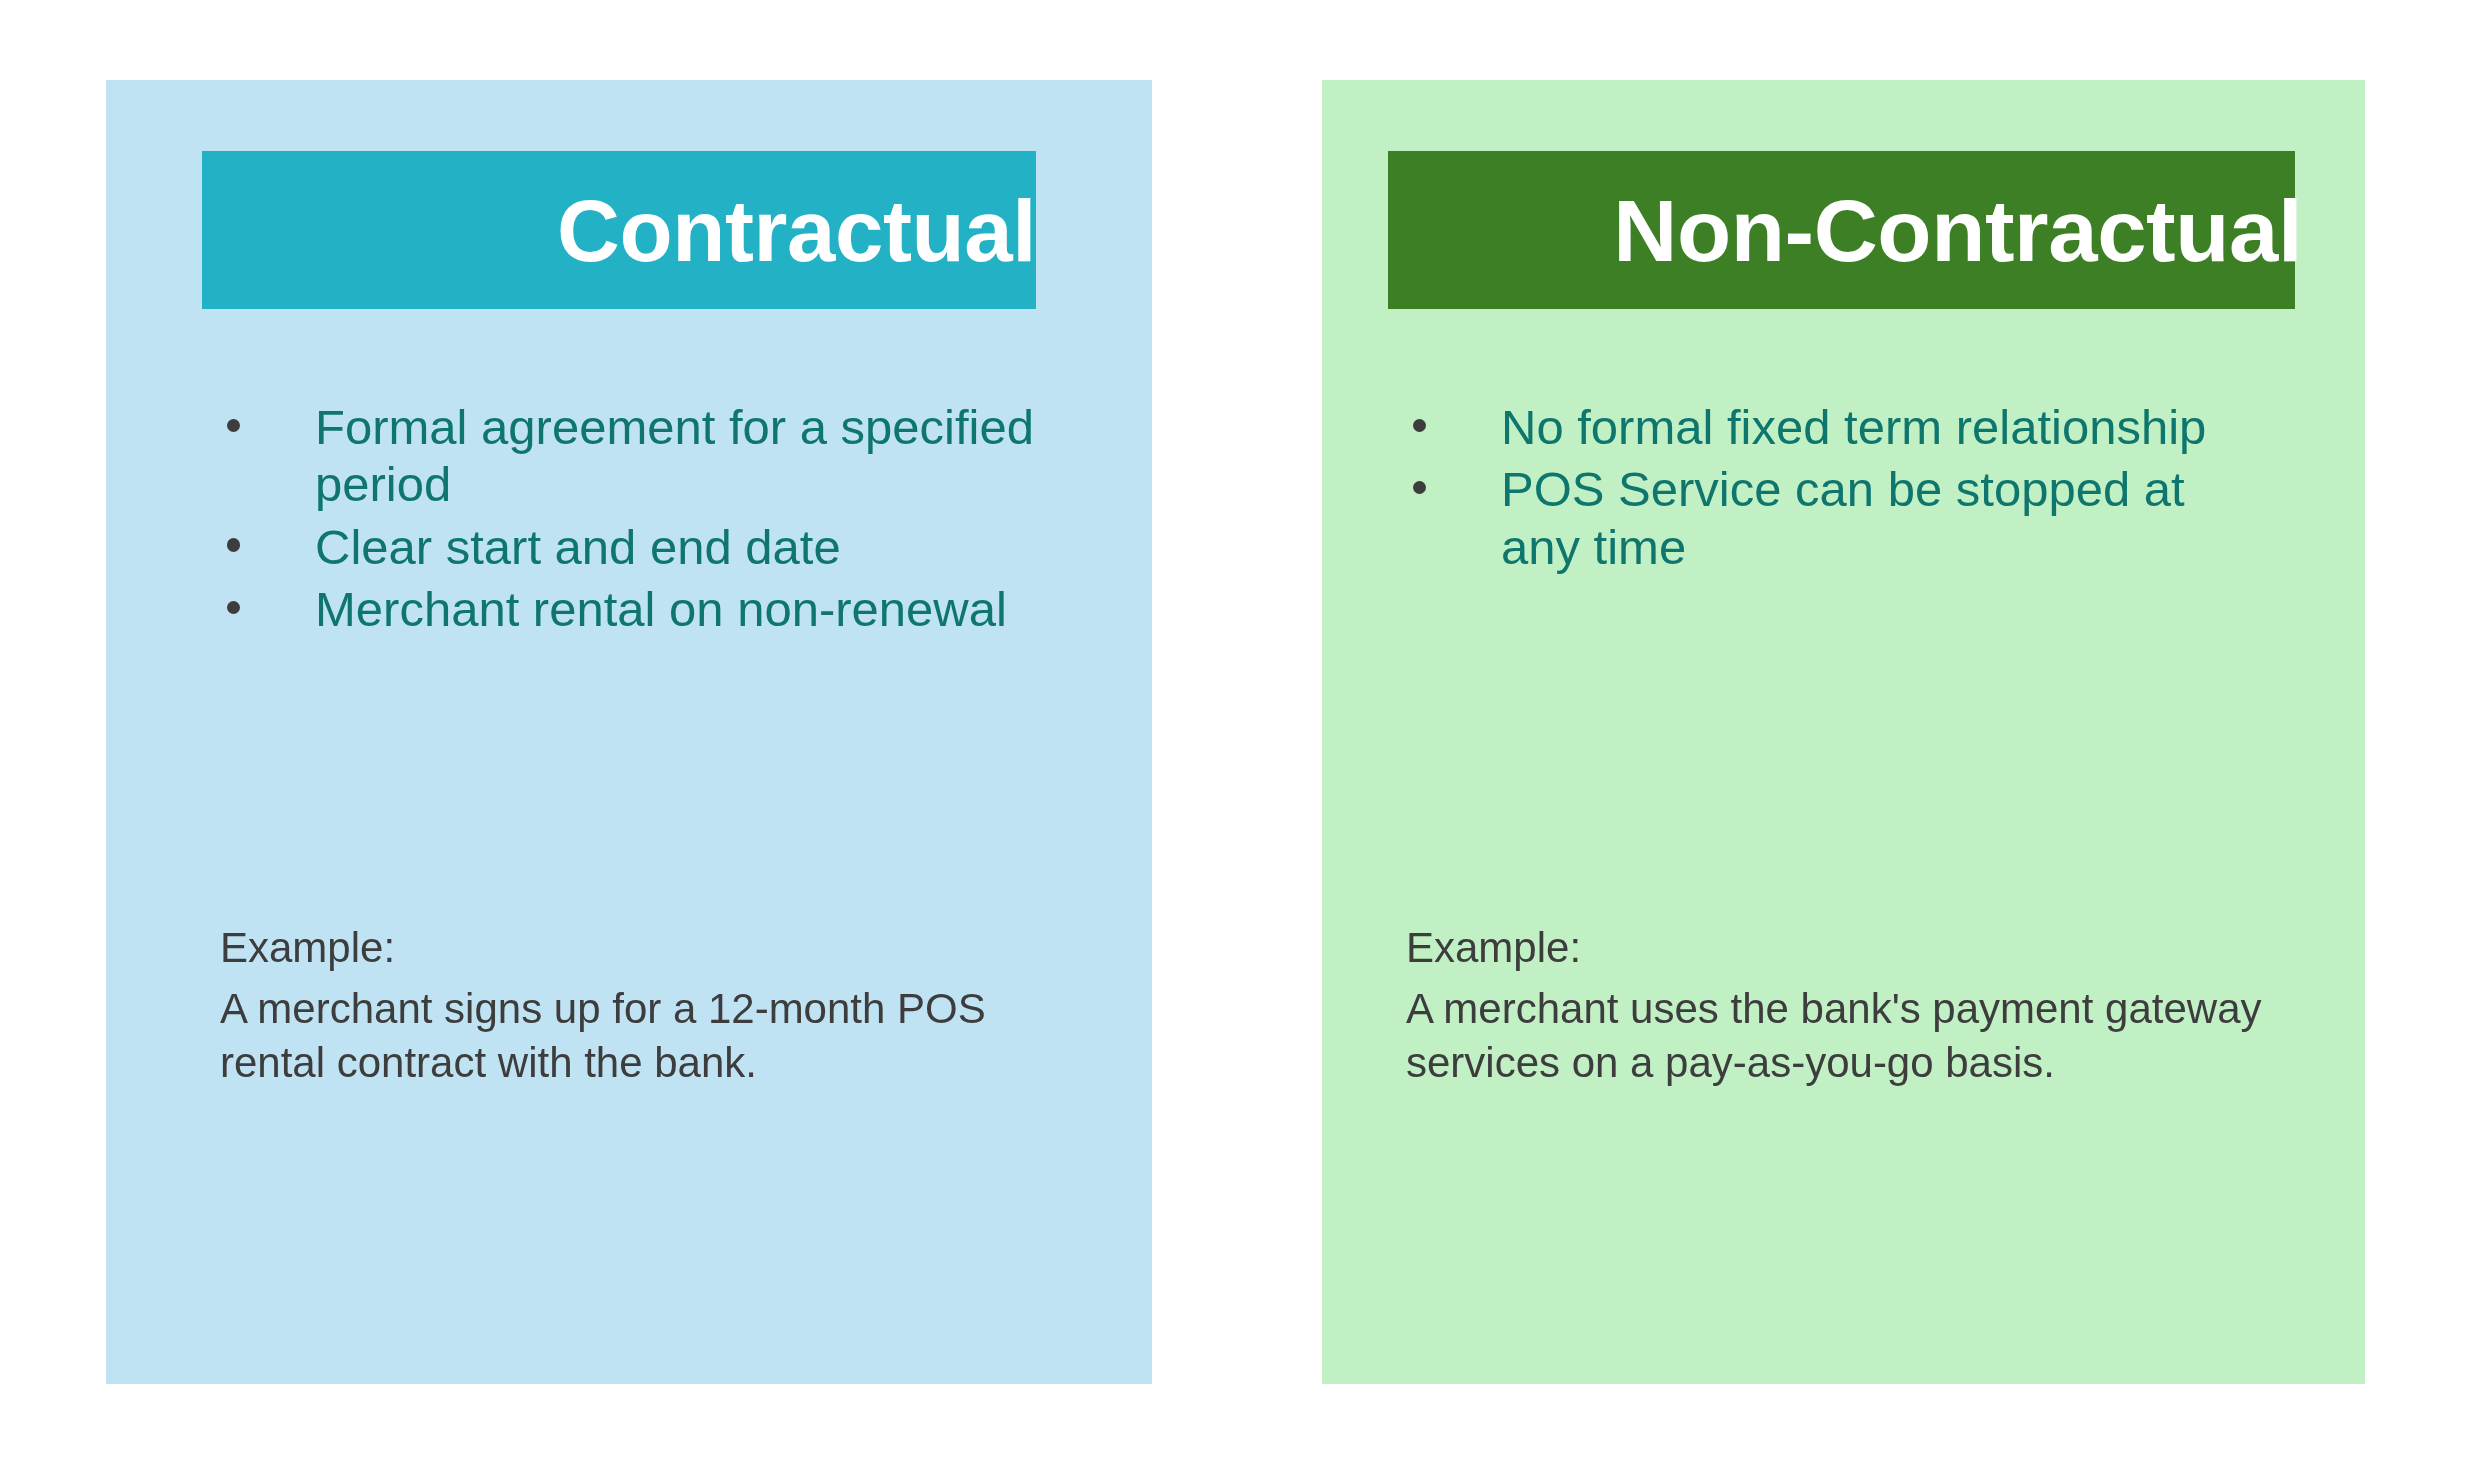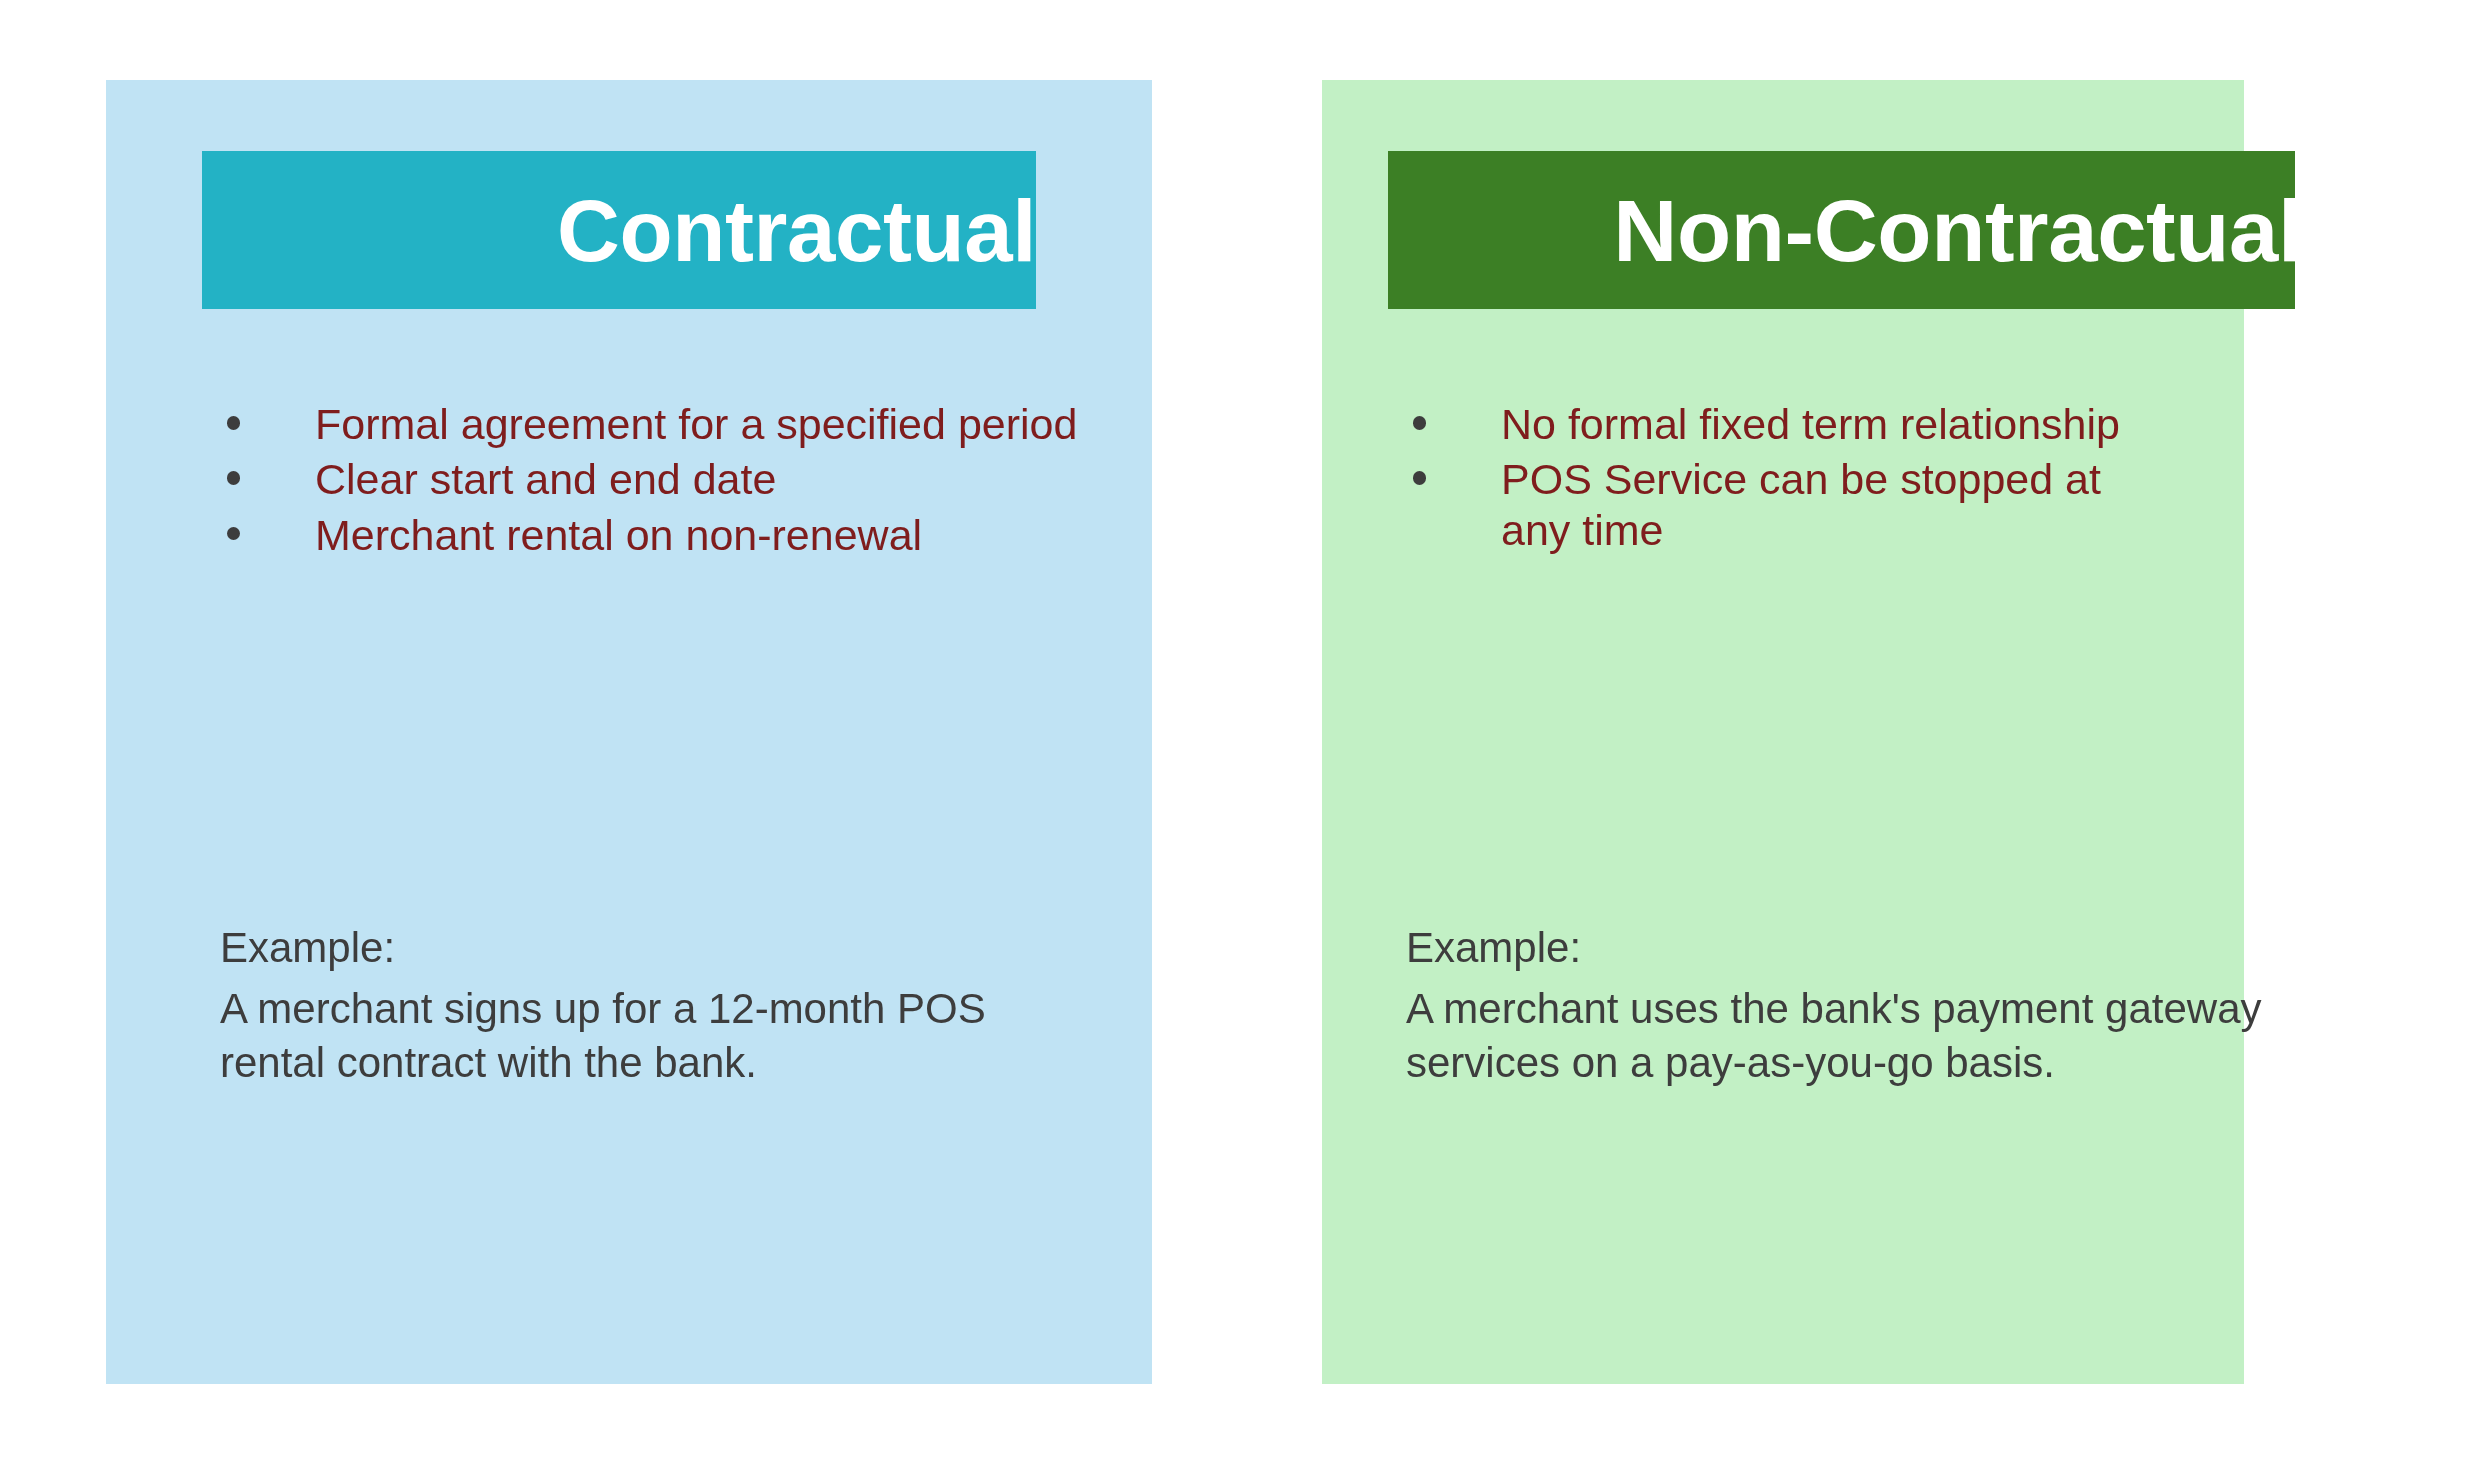--- a/index.html
+++ b/index.html
@@ -23,21 +23,21 @@
   }
 
   #card-contractual {
     left: 106px;
     width: 1046px;
     background: #C0E3F4;
   }
 
   #card-noncontractual {
     left: 1322px;
-    width: 922px;
+    width: 1043px;
     background: #C2F0C5;
   }
 
   .header-banner {
     position: absolute;
     top: 71px;
     display: flex;
     align-items: center;
     justify-content: flex-end;
     height: 158px;
@@ -85,23 +85,23 @@
   .bullet-list {
     list-style: none;
     margin: 0;
     padding: 0;
   }
 
   .bullet-item {
     position: relative;
     padding-left: 95px;
     margin-bottom: 5px;
-    font-size: 43px;
+    font-size: 49px;
     line-height: 1.17;
-    color: #7f1d1d;
+    color: #0f766e;
   }
 
   #card-contractual .bullet-item { margin-left: 114px; padding-right: 59px; }
   #card-noncontractual .bullet-item { margin-left: 84px; padding-right: 101px; }
 
   .bullet-dot {
     position: absolute;
     left: 6.7px;
     top: 0.40em;
     width: 13.4px;

